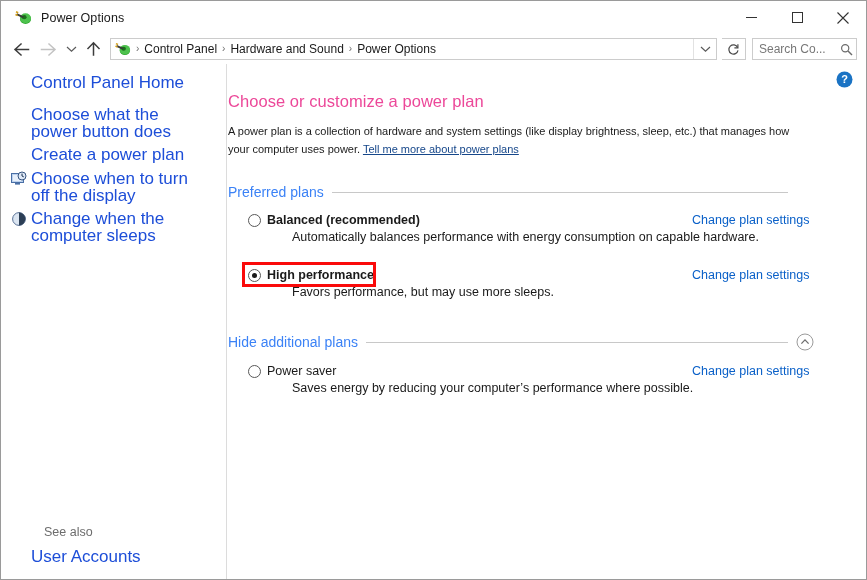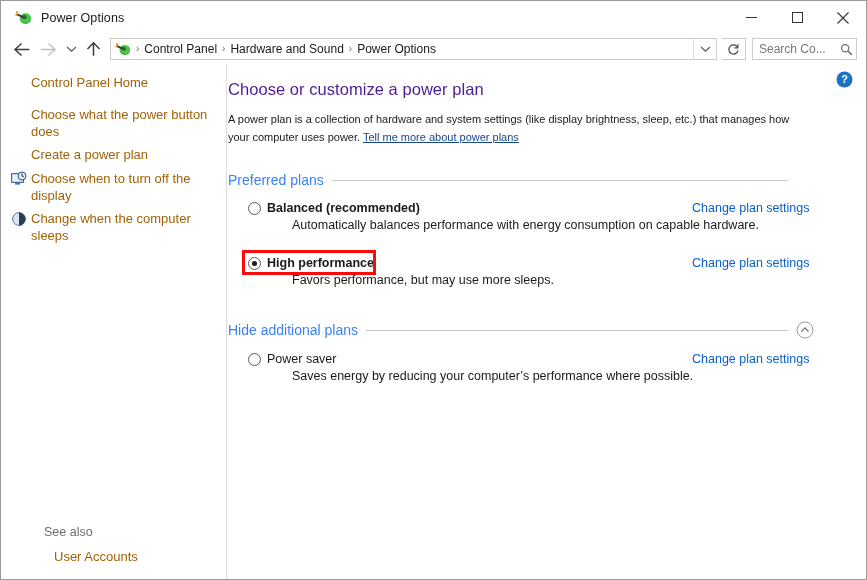--- a/index.html
+++ b/index.html
@@ -190,43 +190,43 @@
   }
   .side-ico {
     width: 16px;
     height: 16px;
     flex: 0 0 16px;
     margin-right: 4px;
     margin-top: 1px;
   }
   .side-ico.blank { background: transparent; }
   .side-link {
-    font-size: 13px;
-    color: #a16207;
+    font-size: 17px;
+    color: #1d4ed8;
     line-height: 17px;
     cursor: default;
     max-width: 178px;
   }
   .side-gap-lg { height: 14px; }
   .side-gap-sm { height: 6px; }
 
   .see-also {
     position: absolute;
     left: 0;
     bottom: 13px;
     width: 100%;
     box-sizing: border-box;
   }
   .see-also-title {
     font-size: 12.5px;
     color: #6d6d6d;
     padding-left: 43px;
     margin-bottom: 9px;
   }
-  .see-also .side-link-row { padding-left: 30px; margin-left: 23px; }
+  .see-also .side-link-row { padding-left: 30px; }
 
   
   .main {
     flex: 1 1 auto;
     position: relative;
     padding: 16px 0 0 0;
     box-sizing: border-box;
     min-width: 0;
   }
   .help-btn {
@@ -234,22 +234,22 @@
     right: 13px;
     top: 7px;
     width: 17px;
     height: 17px;
   }
   .main-inner {
     padding-left: 0px;
   }
   .page-heading {
     font-size: 16.5px;
-    color: #4c1d95;
-    margin: 0 0 11px 0;
+    color: #ec4899;
+    margin: 12px 0 11px 0;
     font-weight: normal;
     letter-spacing: 0.05px;
   }
   .page-desc {
     font-size: 11px;
     color: #1a1a1a;
     line-height: 18px;
     max-width: 580px;
     margin: 0 0 26px 0;
   }

